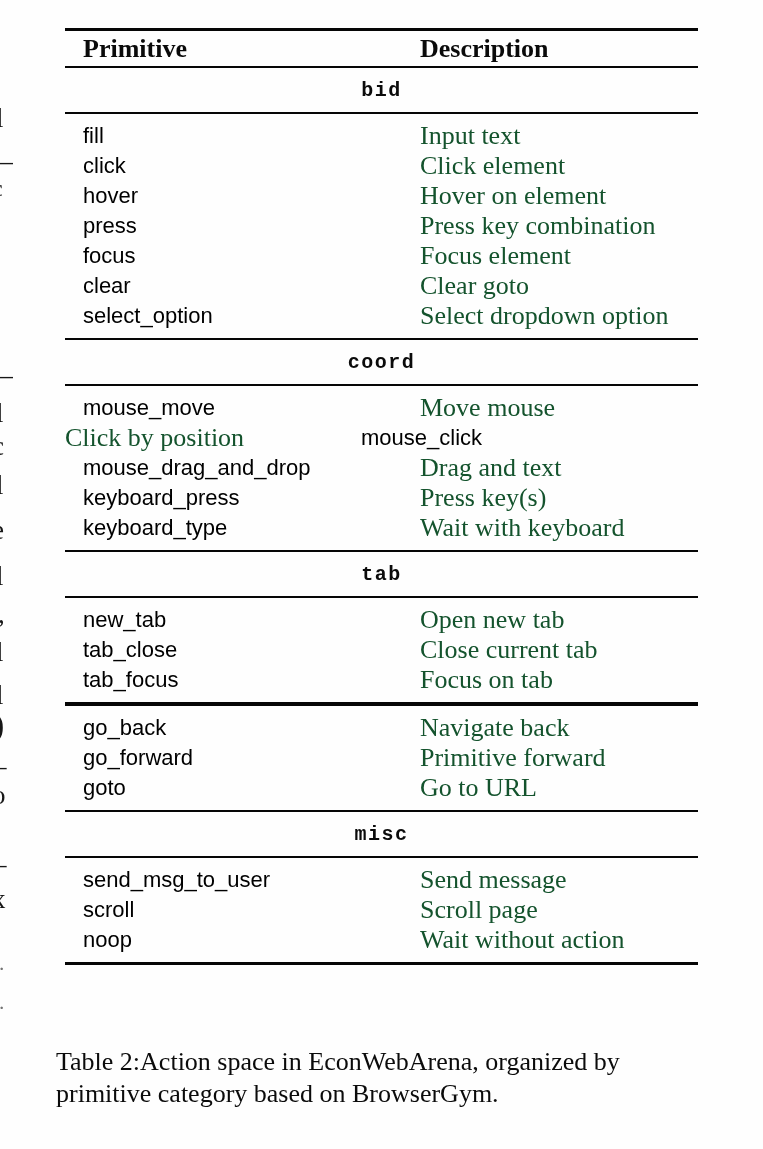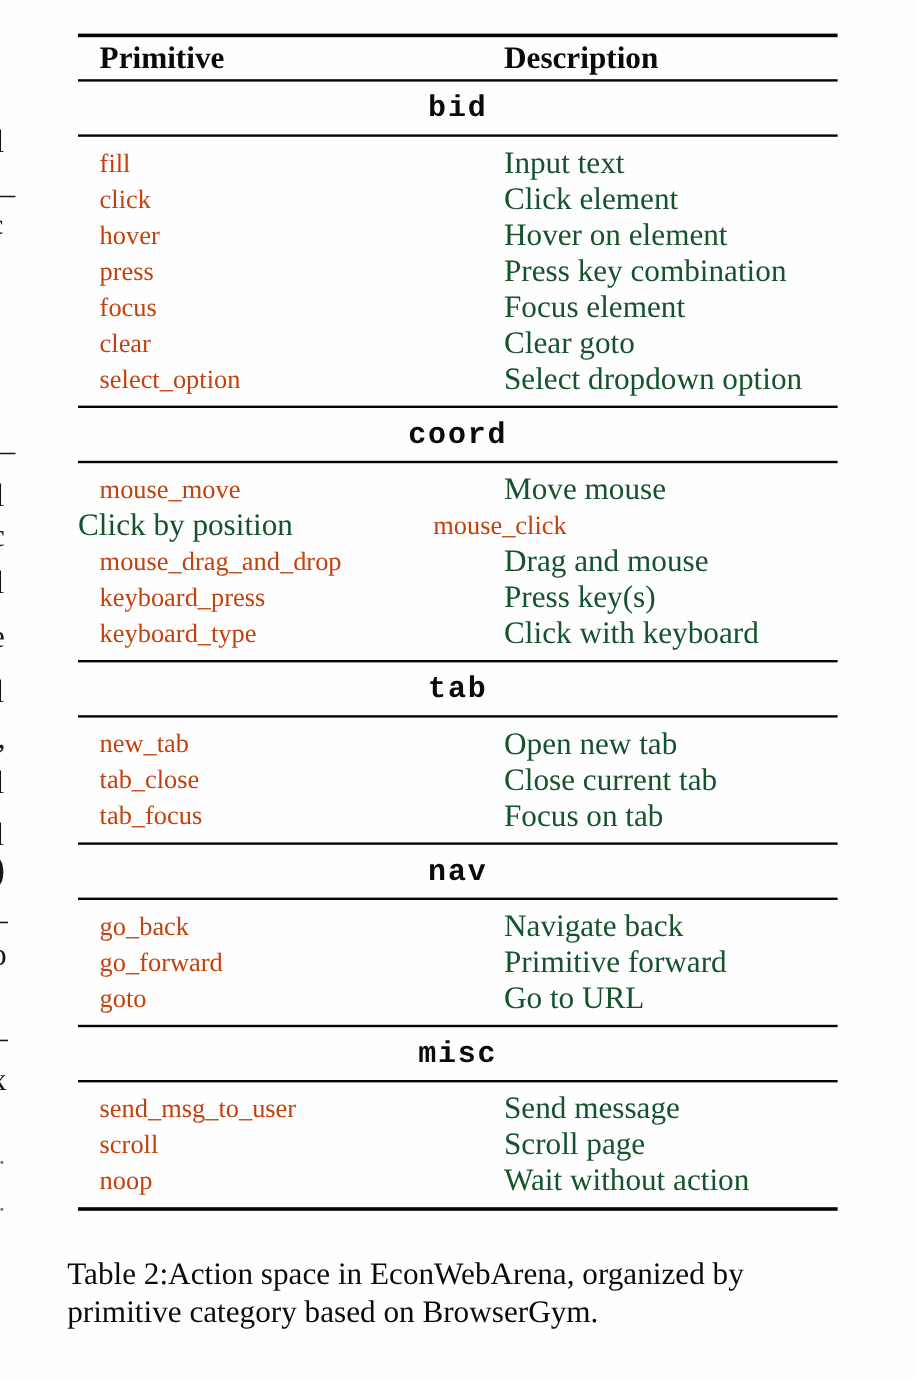--- a/index.html
+++ b/index.html
@@ -27,25 +27,25 @@
 
   .thead { display: flex; height: 35px; align-items: center; }
   .cell { white-space: nowrap; }
   .cell.c1 { width: 355px; padding-left: 18px; box-sizing: border-box; flex: none; }
   .cell.c2 { flex: 1; }
   .th { font-weight: bold; font-size: 26px; color: #0a0a0a; }
 
   .section-band {
     height: 44px; display: flex; align-items: center; justify-content: center;
     font-family: "Liberation Mono", monospace; font-weight: bold;
-    font-size: 25px; letter-spacing: 1.5px; color: #0b0b0b;
+    font-size: 20px; letter-spacing: 1.5px; color: #0b0b0b;
   }
   .rows { padding: 7px 0; }
   .row { display: flex; height: 30px; align-items: center; }
-  .mono { font-family: Liberation Serif, serif; font-size: 22px; color: #c2410c; }
+  .mono { font-family: Liberation Sans, sans-serif; font-size: 22px; color: #000000; }
   .serif { font-size: 26px; color: #14532d; }
 
   .caption {
     position: absolute; left: 56px; top: 1046px; width: 652px;
     font-size: 26px; line-height: 32px; color: #0b0b0b;
   }
   .cap-label { margin-right: 0; }
 </style>
 </head>
 <body>
@@ -124,29 +124,29 @@
       <div class="row">
         <div class="cell c1 mono">mouse_move</div>
         <div class="cell c2 serif">Move mouse</div>
       </div>
       <div class="row">
         <div class="cell c2 serif">Click by position</div>
         <div class="cell c1 mono">mouse_click</div>
       </div>
       <div class="row">
         <div class="cell c1 mono">mouse_drag_and_drop</div>
-        <div class="cell c2 serif">Drag and mouse</div>
+        <div class="cell c2 serif">Drag and text</div>
       </div>
       <div class="row">
         <div class="cell c1 mono">keyboard_press</div>
         <div class="cell c2 serif">Press key(s)</div>
       </div>
       <div class="row">
         <div class="cell c1 mono">keyboard_type</div>
-        <div class="cell c2 serif">Click with keyboard</div>
+        <div class="cell c2 serif">Wait with keyboard</div>
       </div>
     </div>
     <div class="rule mid"></div>
 
     <div class="section-band">tab</div>
     <div class="rule mid"></div>
     <div class="rows">
       <div class="row">
         <div class="cell c1 mono">new_tab</div>
         <div class="cell c2 serif">Open new tab</div>
@@ -155,21 +155,20 @@
         <div class="cell c1 mono">tab_close</div>
         <div class="cell c2 serif">Close current tab</div>
       </div>
       <div class="row">
         <div class="cell c1 mono">tab_focus</div>
         <div class="cell c2 serif">Focus on tab</div>
       </div>
     </div>
     <div class="rule mid"></div>
 
-    <div class="section-band">nav</div>
     <div class="rule mid"></div>
     <div class="rows">
       <div class="row">
         <div class="cell c1 mono">go_back</div>
         <div class="cell c2 serif">Navigate back</div>
       </div>
       <div class="row">
         <div class="cell c1 mono">go_forward</div>
         <div class="cell c2 serif">Primitive forward</div>
       </div>

